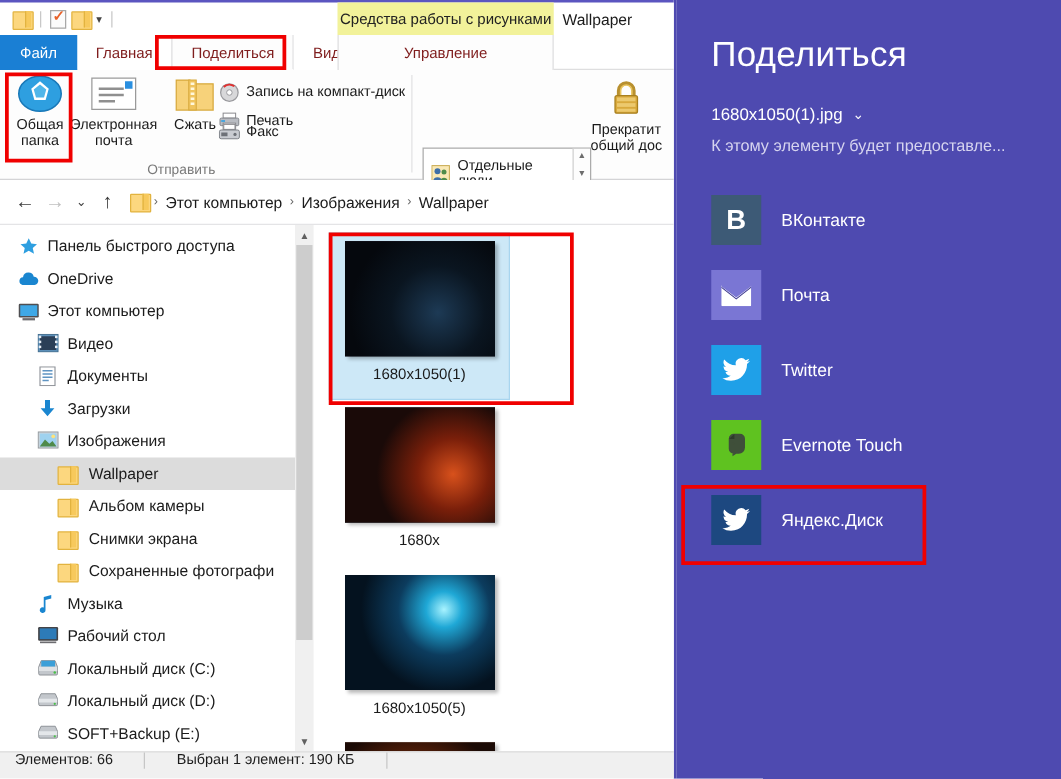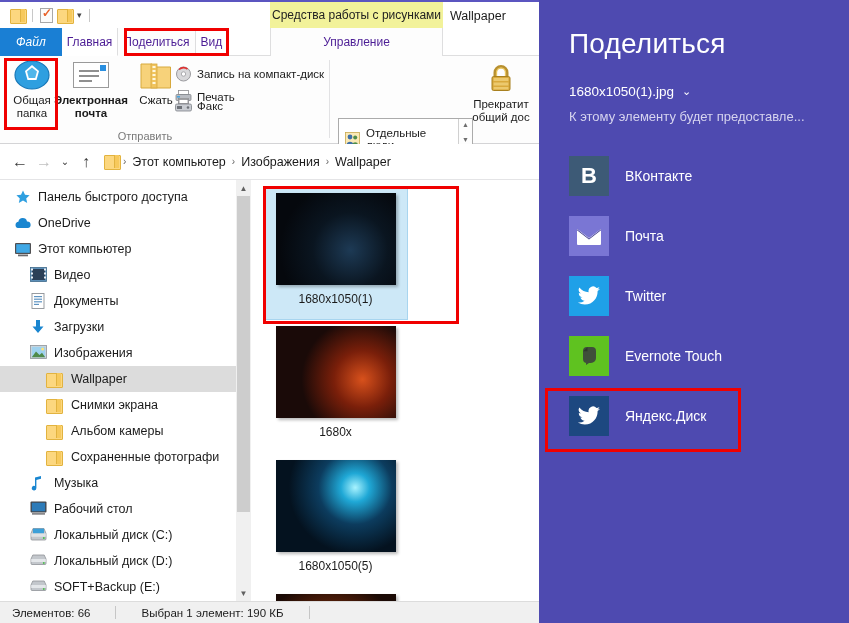--- a/index.html
+++ b/index.html
@@ -60,24 +60,24 @@
   }
 
   
   .tab-row {
     position: relative; height: 28px; width: 541px; background: #ffffff;
     display: flex; align-items: stretch;
     border-bottom: 1px solid #dededf;
   }
   .tab {
     display: flex; align-items: center; justify-content: center;
-    font-size: 12px; color: #4c1d95; padding: 0 5px; height: 28px;
+    font-size: 12px; color: #7f1d1d; padding: 0 15px; height: 28px;
     background: #ffffff;
   }
-  .tab.file { background: #1a7fd4; color: #ffffff; padding: 13px 16px; font-style: italic; }
+  .tab.file { background: #1a7fd4; color: #ffffff; padding: 13px 16px; }
   .tab.active {
     background: #fdfdfd; border-left: 1px solid #dededf; border-right: 1px solid #dededf;
     border-bottom: 1px solid #fdfdfd;
   }
   .tab.mgmt {
     position: absolute; left: 270px; top: 0; width: 173px; height: 28px;
     border-left: 1px solid #dededf; border-right: 1px solid #dededf;
     background: #fdfdfd;
   }
 
@@ -206,21 +206,21 @@
   .thumb-img {
     width: 120px; height: 92px; box-shadow: 2px 2px 3px rgba(0,0,0,0.28);
     background: #000;
   }
   .cell .cap { font-size: 12px; color: #1b1b1b; margin-top: 7px; }
 
   
   .statusbar {
     position: absolute; left: 0; bottom: 0; width: 541px; height: 22px;
     background: #f0f0f0; border-top: 1px solid #dcdcdc;
-    display: flex; align-items: center; font-size: 11.5px; color: #1b1b1b; gap: 13px;
+    display: flex; font-size: 11.5px; color: #1b1b1b; gap: 13px;
   }
   .sb-item { padding: 0 12px; }
   .sb-div { width: 1px; height: 13px; background: #c6c6c6; }
 
   
   #share {
     position: absolute; left: 541px; top: 0; width: 308px; height: 623px;
     background: #4e4ab0;
   }
   .sh-title {
@@ -285,21 +285,21 @@
               <ellipse cx="18" cy="17" rx="17" ry="14" fill="#2e9fe0"></ellipse>
               <ellipse cx="18" cy="17" rx="17" ry="14" fill="none" stroke="#1878b8" stroke-width="1.2"></ellipse>
               <path d="M18 7 L25 13 L22.5 22 L13.5 22 L11 13 Z" fill="#ffffff"></path>
               <path d="M18 9.5 L23 13.6 L21.2 20 L14.8 20 L13 13.6 Z" fill="#4fb6ea"></path>
             </svg>
           </div>
           <div class="lbl">Общая</div>
           <div class="lbl" style="margin-top:0">папка</div>
         </div>
 
-        <div class="big-btn" style="left:53px; width:76px;font-weight:bold;">
+        <div class="big-btn" style="left:53px; width:76px;">
           <div class="ico-mail">
             <span class="l1"></span>
               <span class="l2"></span>
               <span class="l3"></span>
               <span class="dot"></span>
           </div>
           <div class="lbl" style="margin-top:6px">Электронная</div>
           <div class="lbl" style="margin-top:0">почта</div>
         </div>
 
@@ -497,26 +497,26 @@
           <span>Изображения</span>
         </div>
 
         <div class="tree-item sel" style="padding-left:46px">
           <span class="ti-ico folder-ico" style="width:15px;height:13px"></span>
           <span style="margin-left:4px">Wallpaper</span>
         </div>
 
         <div class="tree-item" style="padding-left:46px">
           <span class="ti-ico folder-ico" style="width:15px;height:13px"></span>
-          <span style="margin-left:4px">Снимки экрана</span>
+          <span style="margin-left:4px">Альбом камеры</span>
         </div>
 
         <div class="tree-item" style="padding-left:46px">
           <span class="ti-ico folder-ico" style="width:15px;height:13px"></span>
-          <span style="margin-left:4px">Альбом камеры</span>
+          <span style="margin-left:4px">Снимки экрана</span>
         </div>
 
         <div class="tree-item" style="padding-left:46px">
           <span class="ti-ico folder-ico" style="width:15px;height:13px"></span>
           <span style="margin-left:4px">Сохраненные фотографи</span>
         </div>
 
         <div class="tree-item" style="padding-left:30px">
           <span class="ti-ico">
             <svg width="15" height="16" viewBox="0 0 15 16">

